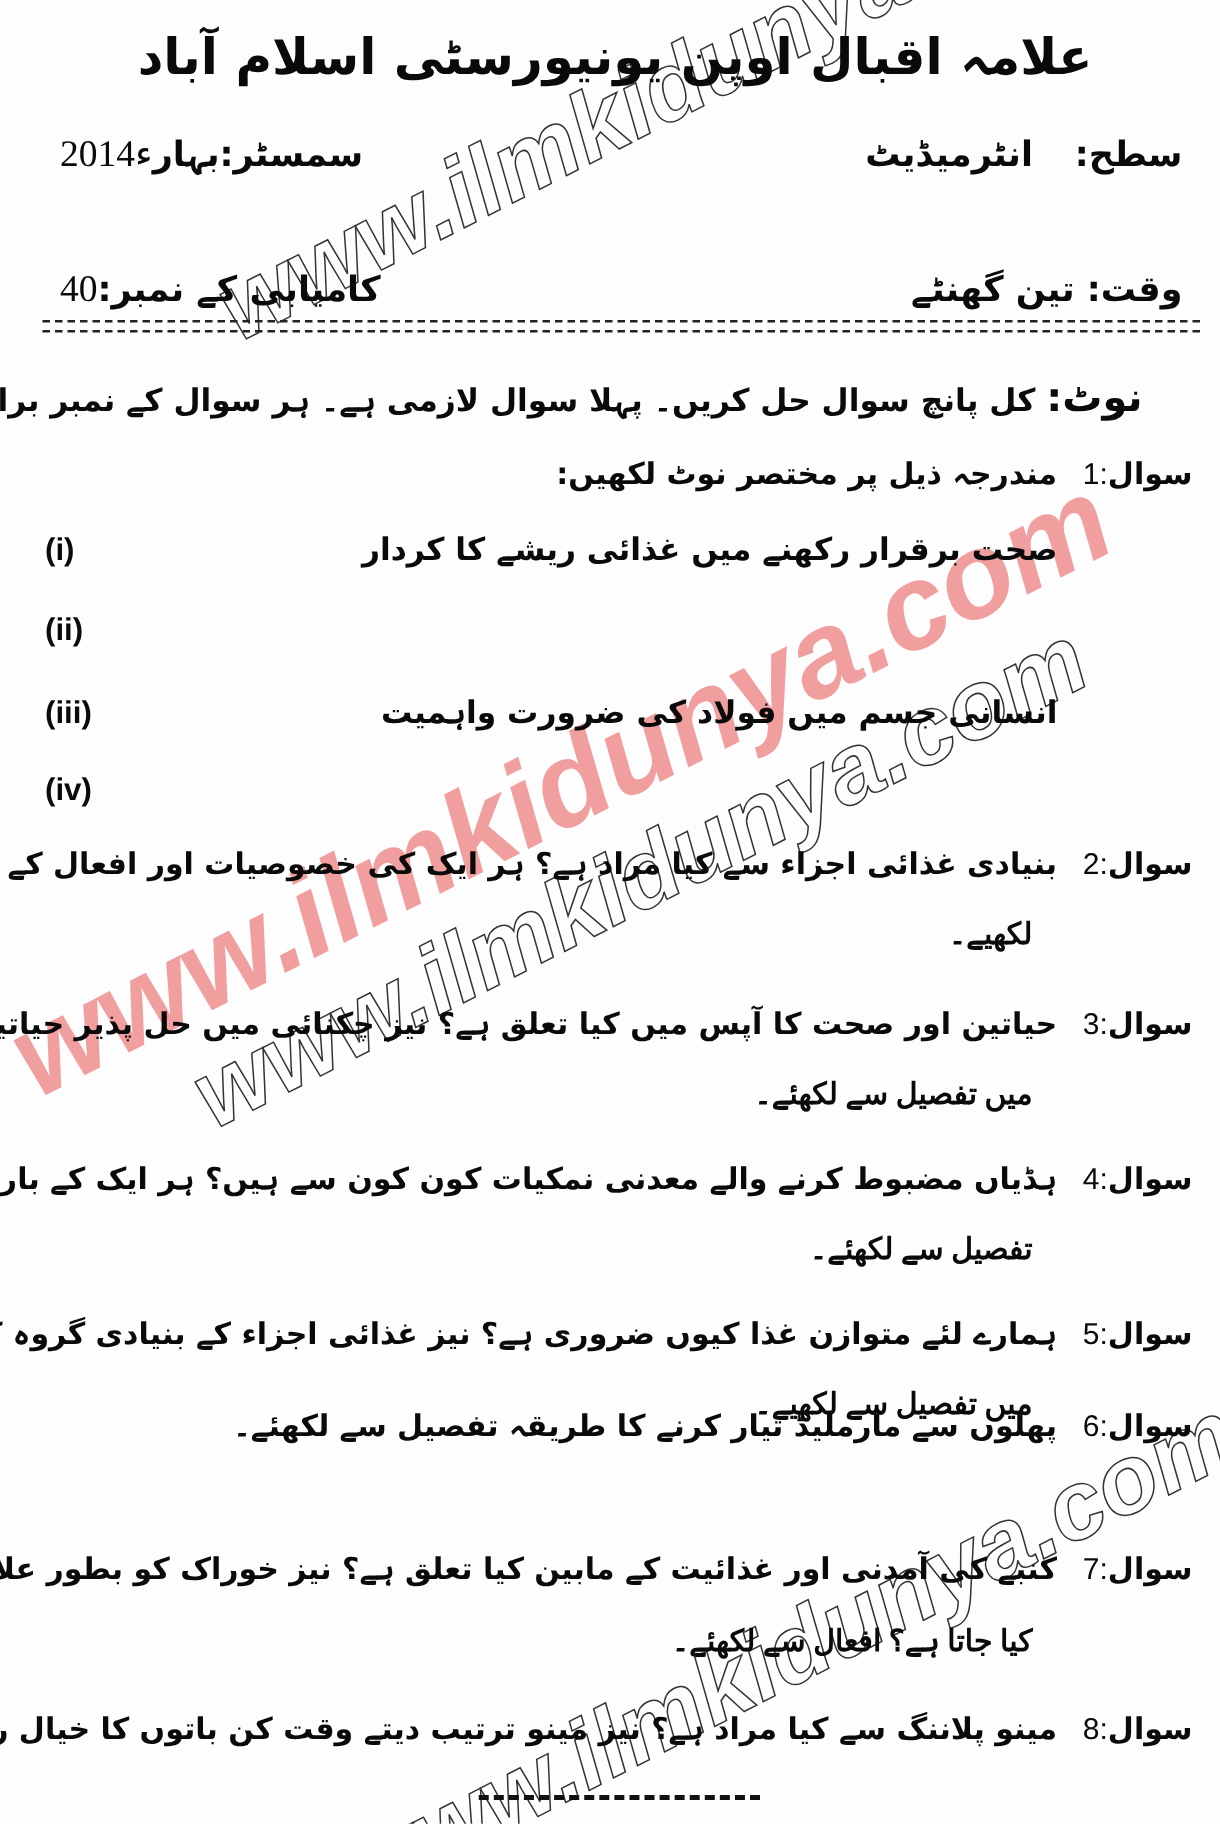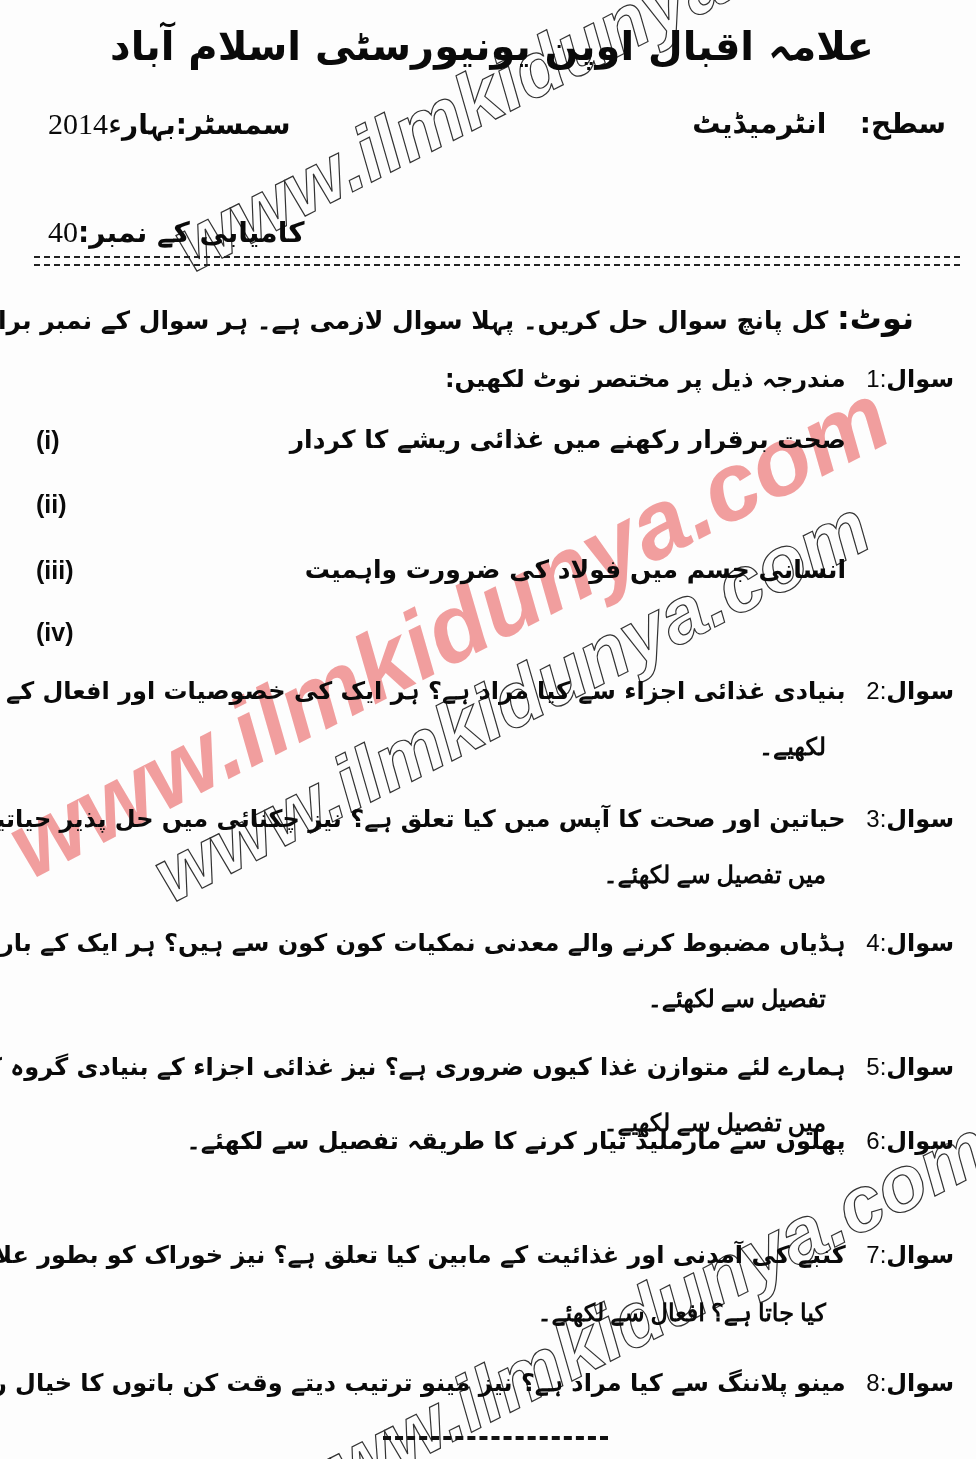--- a/index.html
+++ b/index.html
@@ -83,20 +83,24 @@
     </div>
     <div class="hdr-left urdu">
       <span>سمسٹر:</span><span>بہار</span><span class="num">2014ء</span>
     </div>
   </div>
 
   <div class="hdr-row" style="top:158px;">
   </div>
 
   <div class="hdr-row" style="top:210px;">
+    <div class="hdr-right urdu">
+      <span>وقت:</span>
+      <span>تین گھنٹے</span>
+    </div>
     <div class="hdr-left urdu">
       <span>کامیابی کے نمبر:</span><span class="num">40</span>
     </div>
   </div>
 
   <div class="rule" style="top:256px;"></div>
 
   <div class="note urdu">
     <span class="note-label">نوٹ:</span>
     <span>کل پانچ سوال حل کریں۔ پہلا سوال لازمی ہے۔ ہر سوال کے نمبر برابر ہیں</span>

